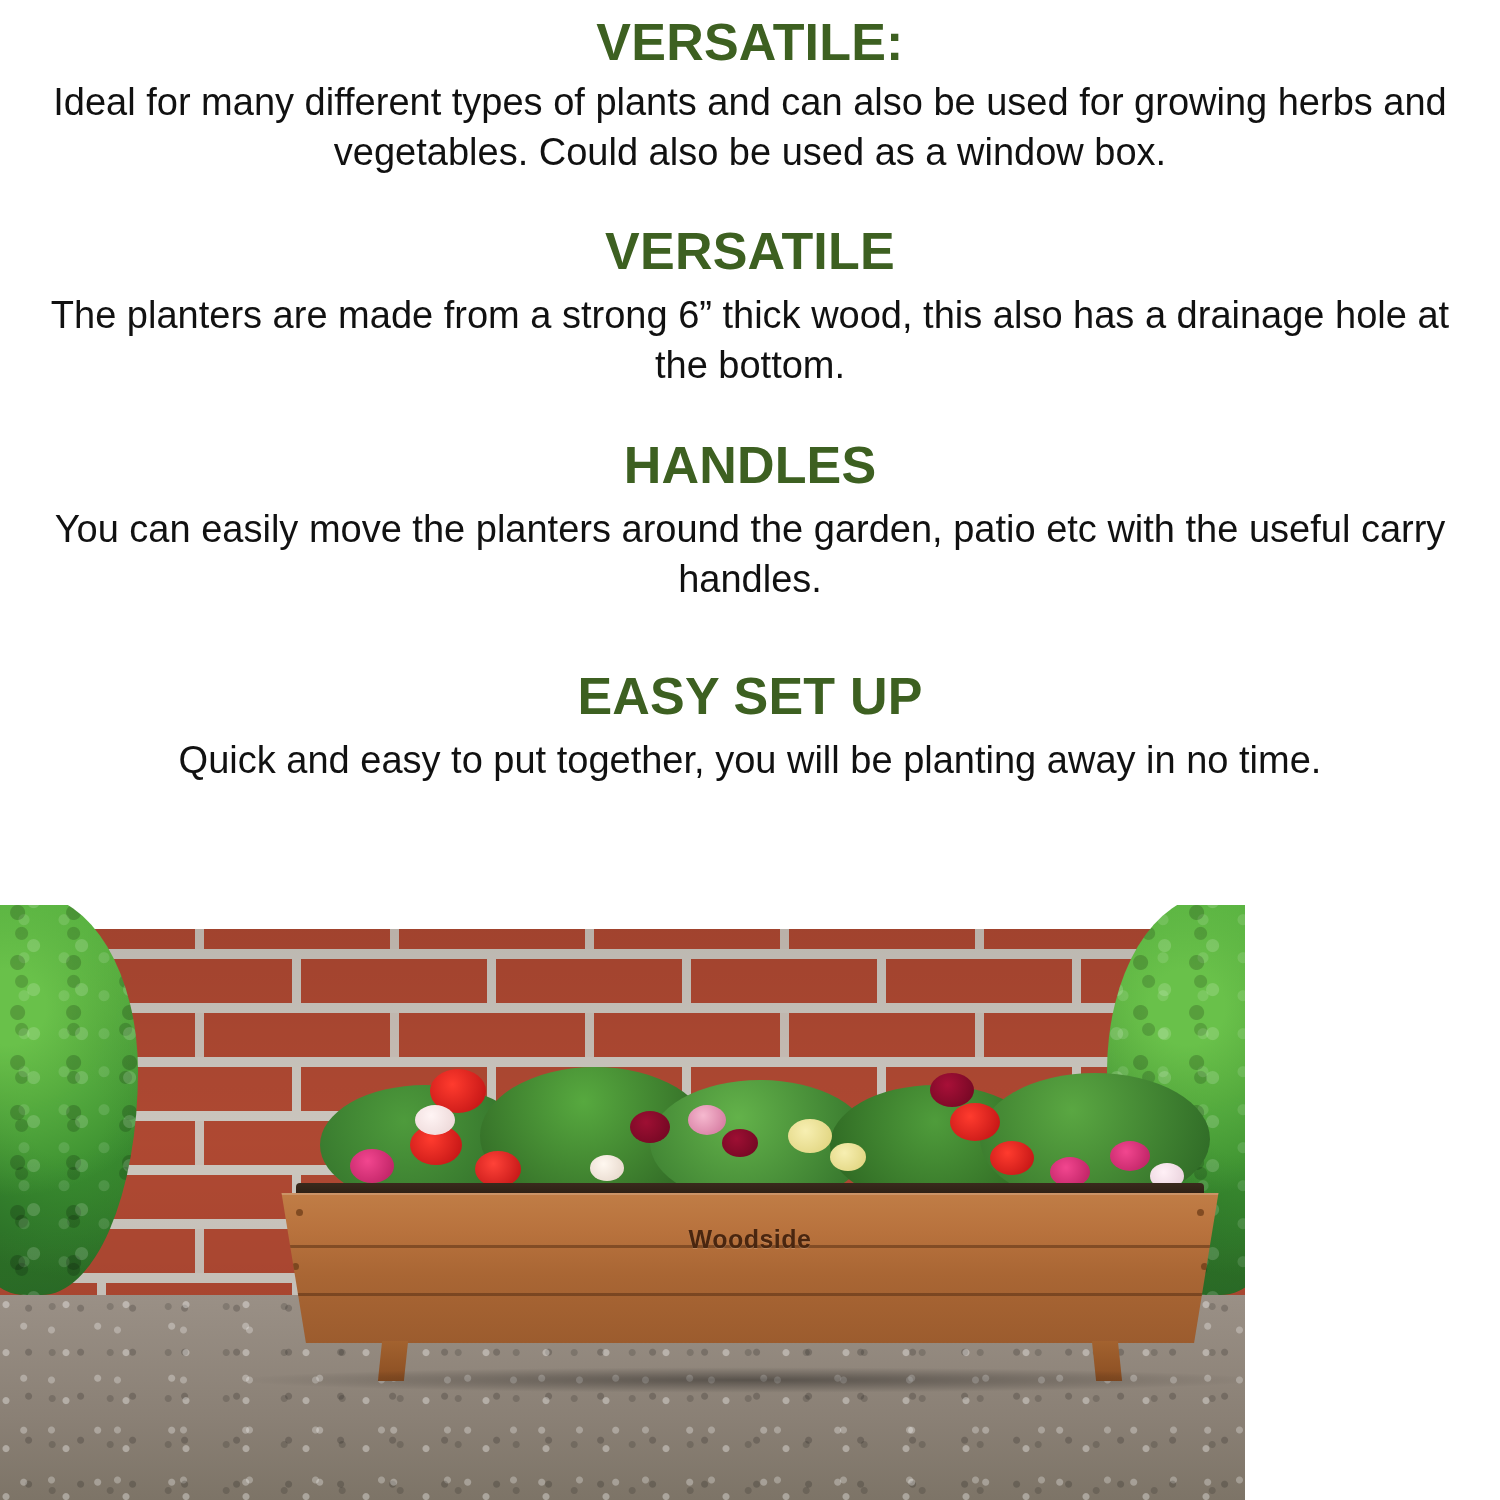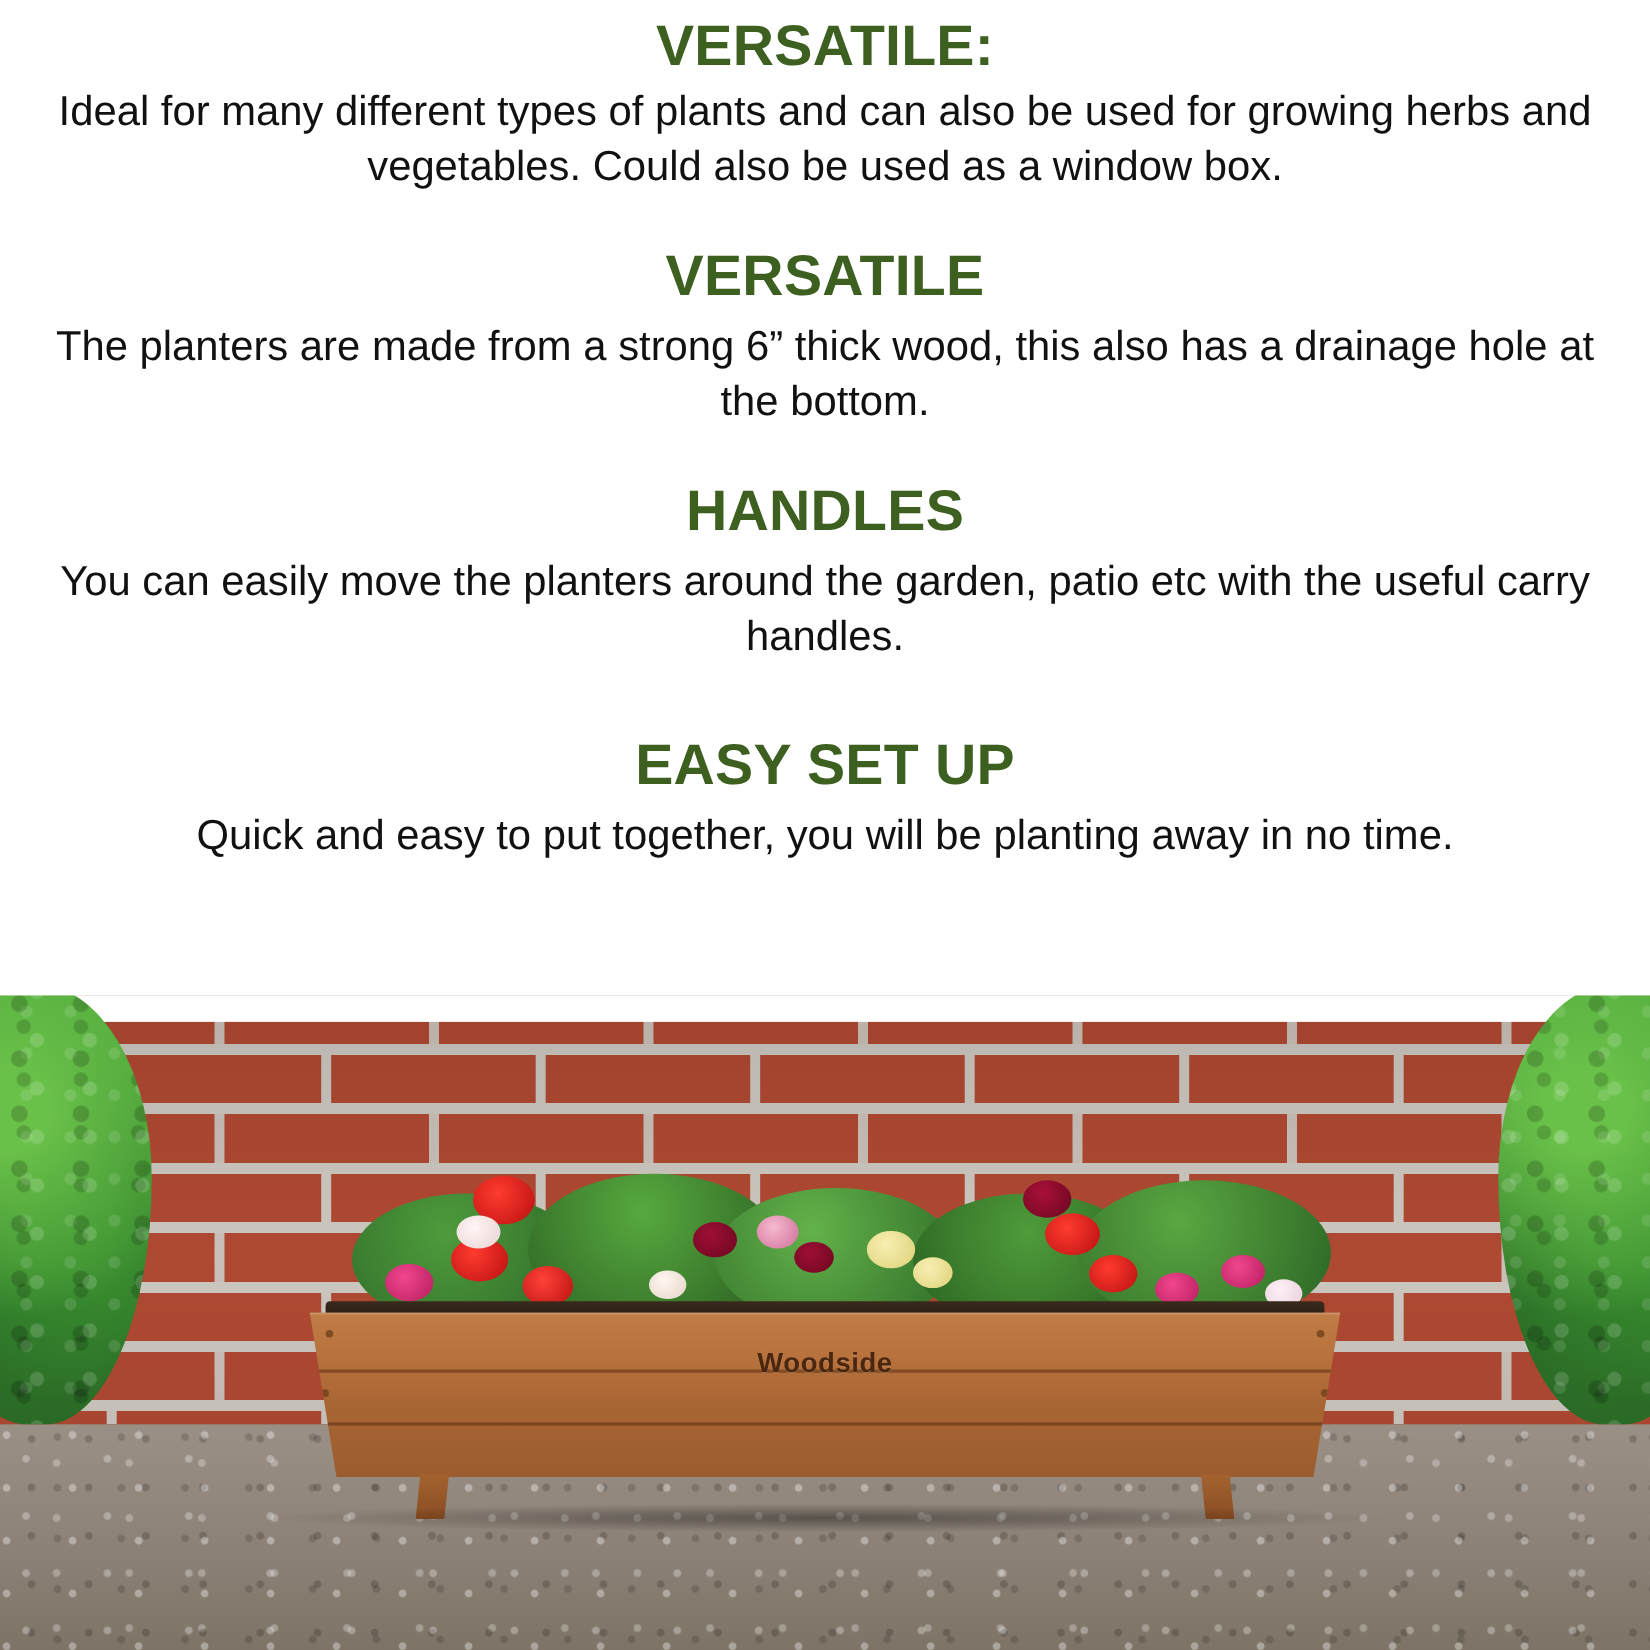--- a/index.html
+++ b/index.html
@@ -53,21 +53,21 @@
   .feature:nth-child(2) { margin-bottom: 42px; }
   .feature:nth-child(3) { margin-bottom: 60px; }
   .feature:nth-child(4) { margin-bottom: 42px; }
   .feature:nth-child(5) { margin-bottom: 0; }
 
   
   .photo {
     position: absolute;
     left: 0;
     top: 905px;
-    width: 1500px;
+    width: 1245px;
     height: 595px;
     overflow: hidden;
     background: #8d8275;
   }
 
   
   .wall {
     position: absolute;
     left: 0; top: 0;
     width: 1500px;

